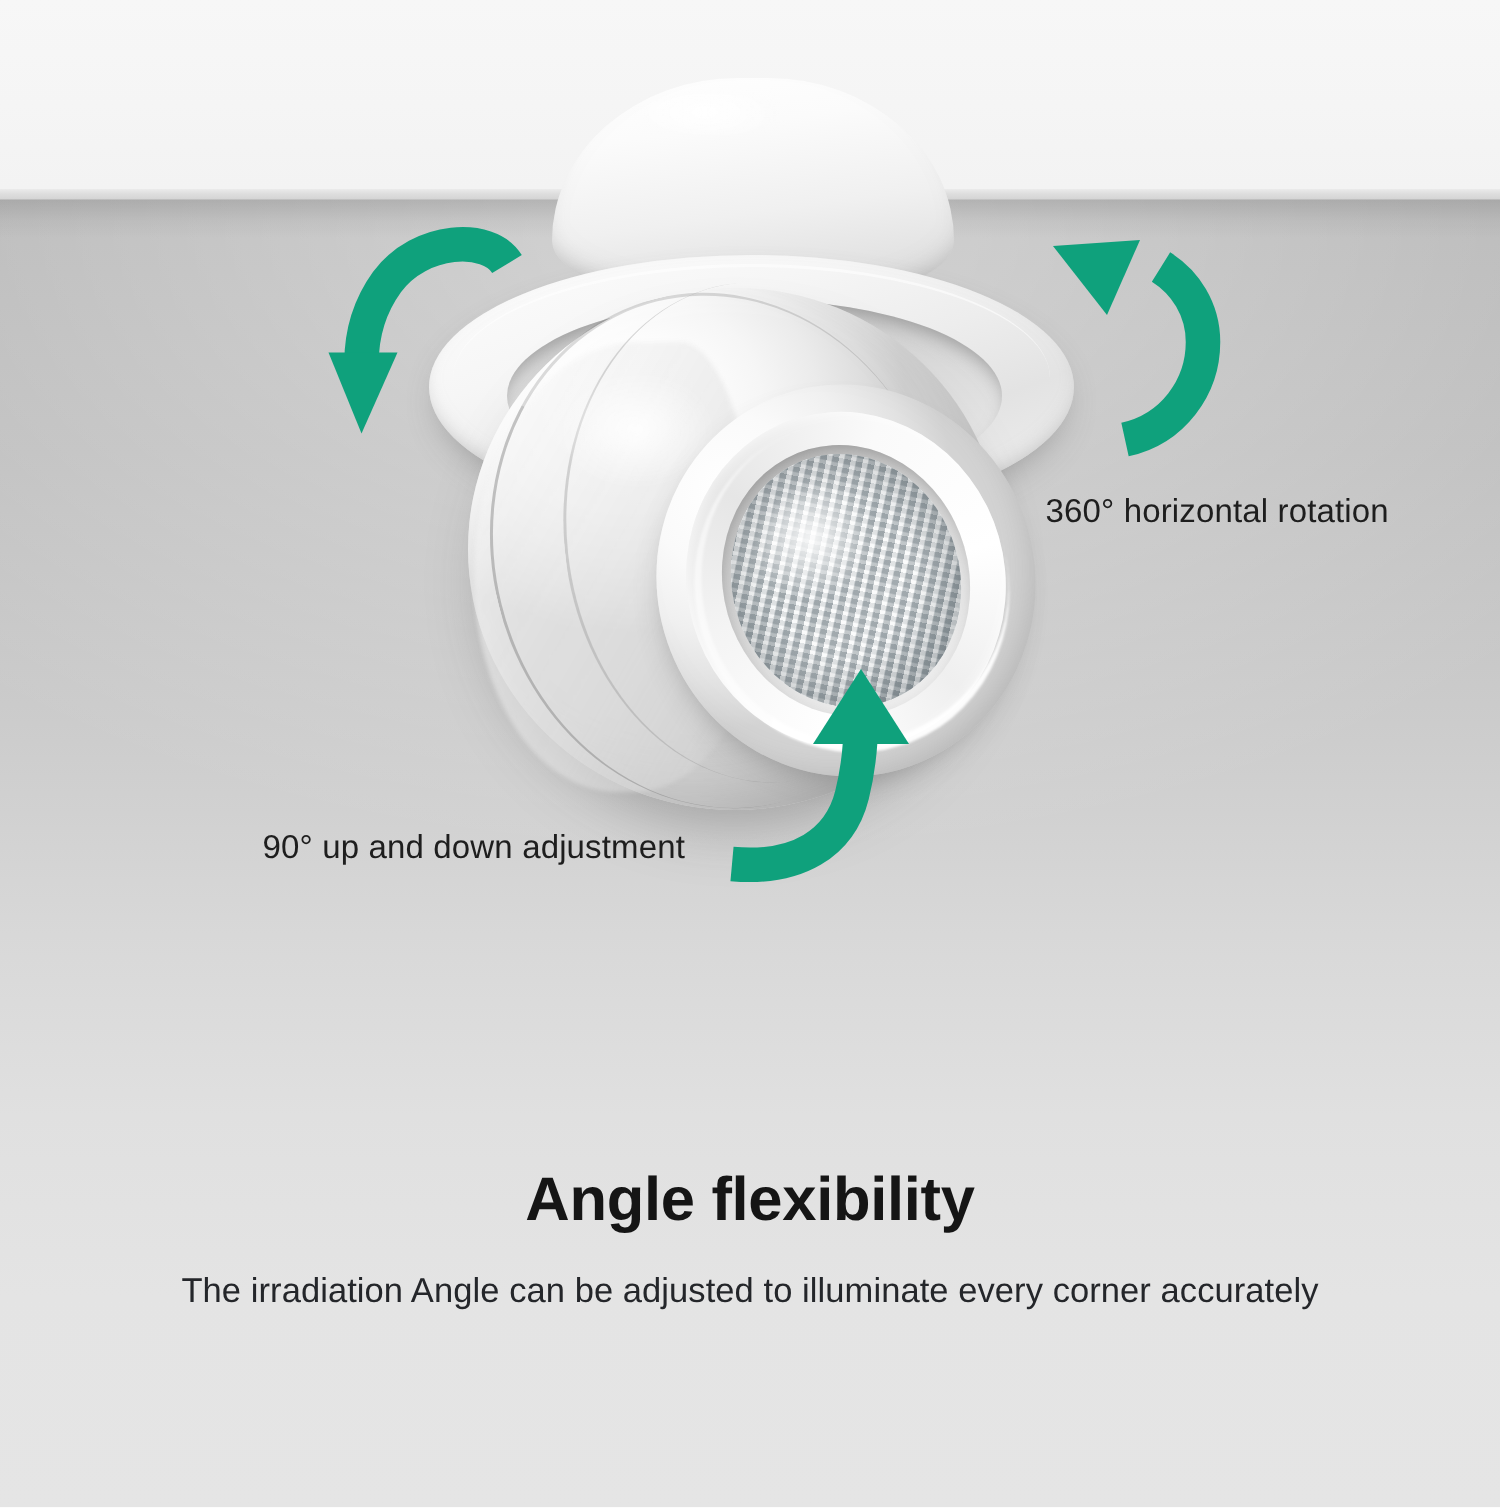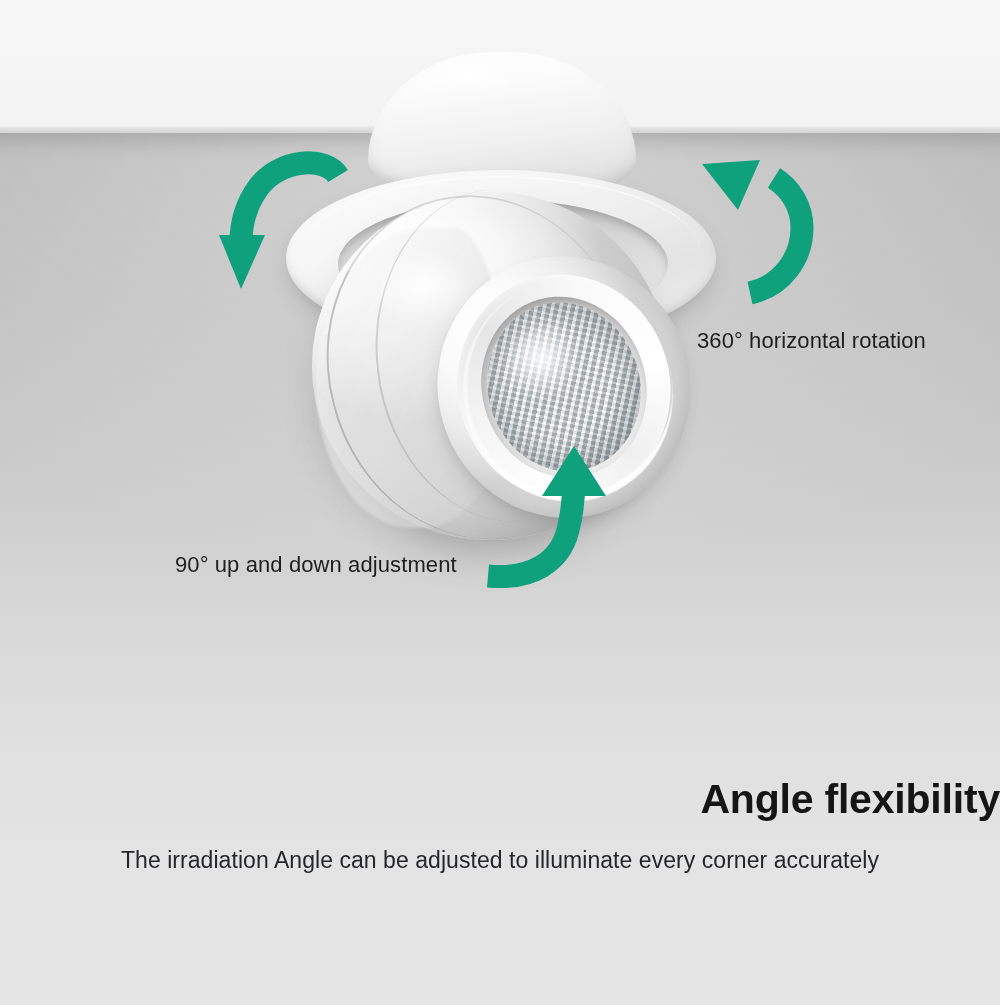--- a/index.html
+++ b/index.html
@@ -313,21 +313,20 @@
     text-align: center;
   }
   #headline {
     font-family: "Liberation Sans", sans-serif;
     font-size: 41px;
     font-weight: bold;
     color: #151515;
     letter-spacing: -0.2px;
     line-height: 1.05;
     margin: 0;
-    text-align: right;
   }
   #subhead {
     font-family: "Liberation Sans", sans-serif;
     font-size: 23px;
     font-weight: 400;
     color: #24262a;
     letter-spacing: .05px;
     margin: 26px 0 0 0;
     line-height: 1.2;
     text-align: center;

